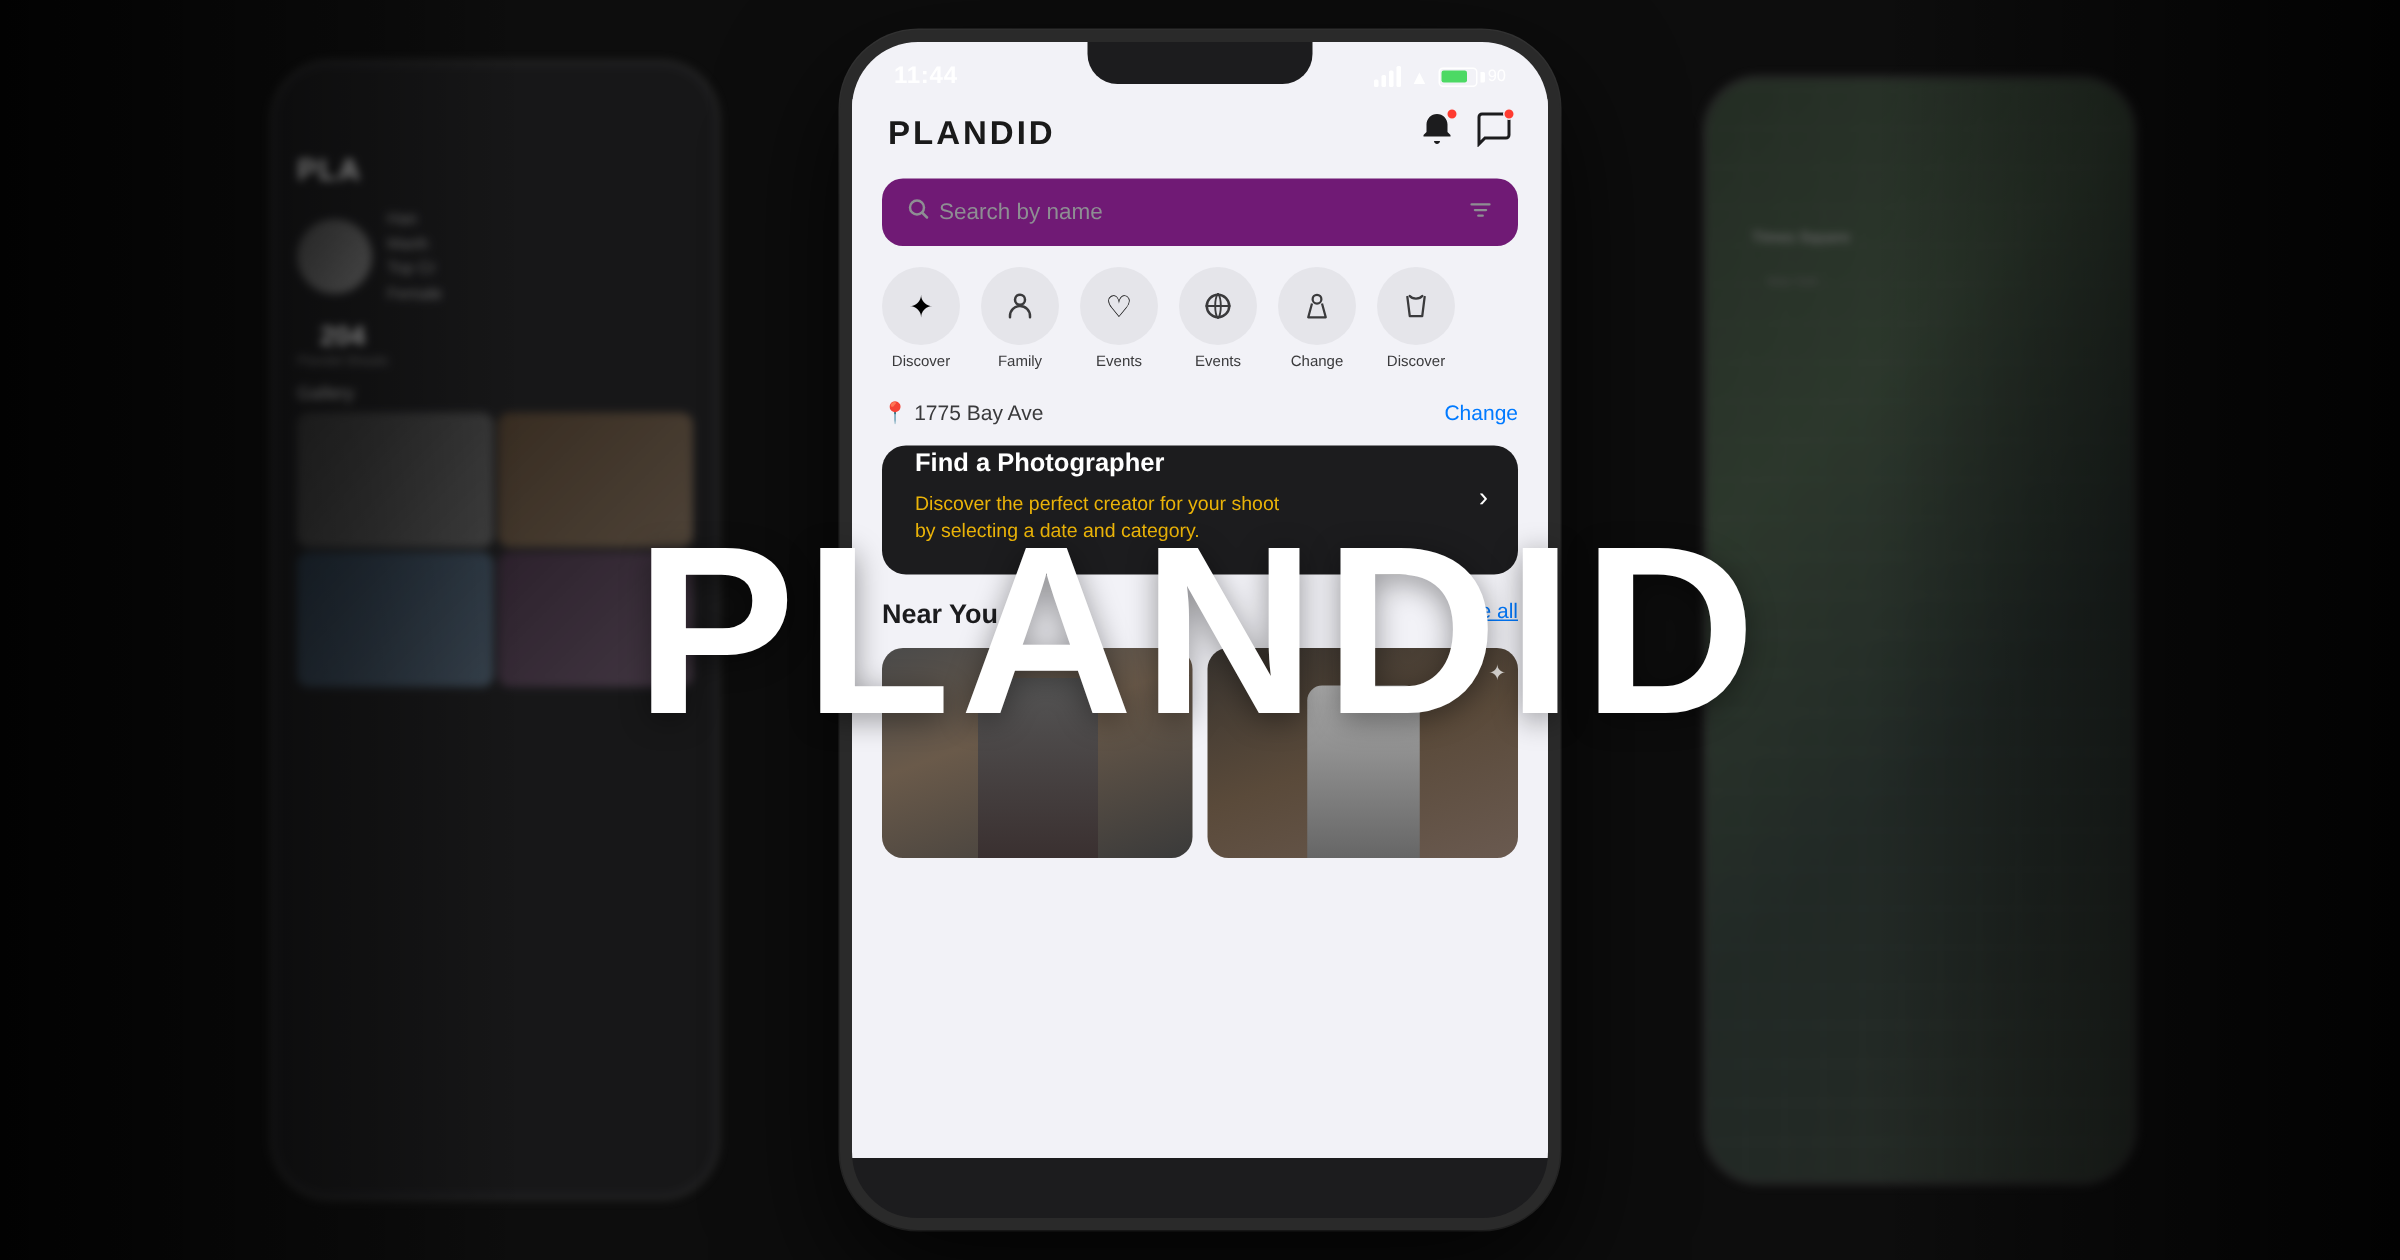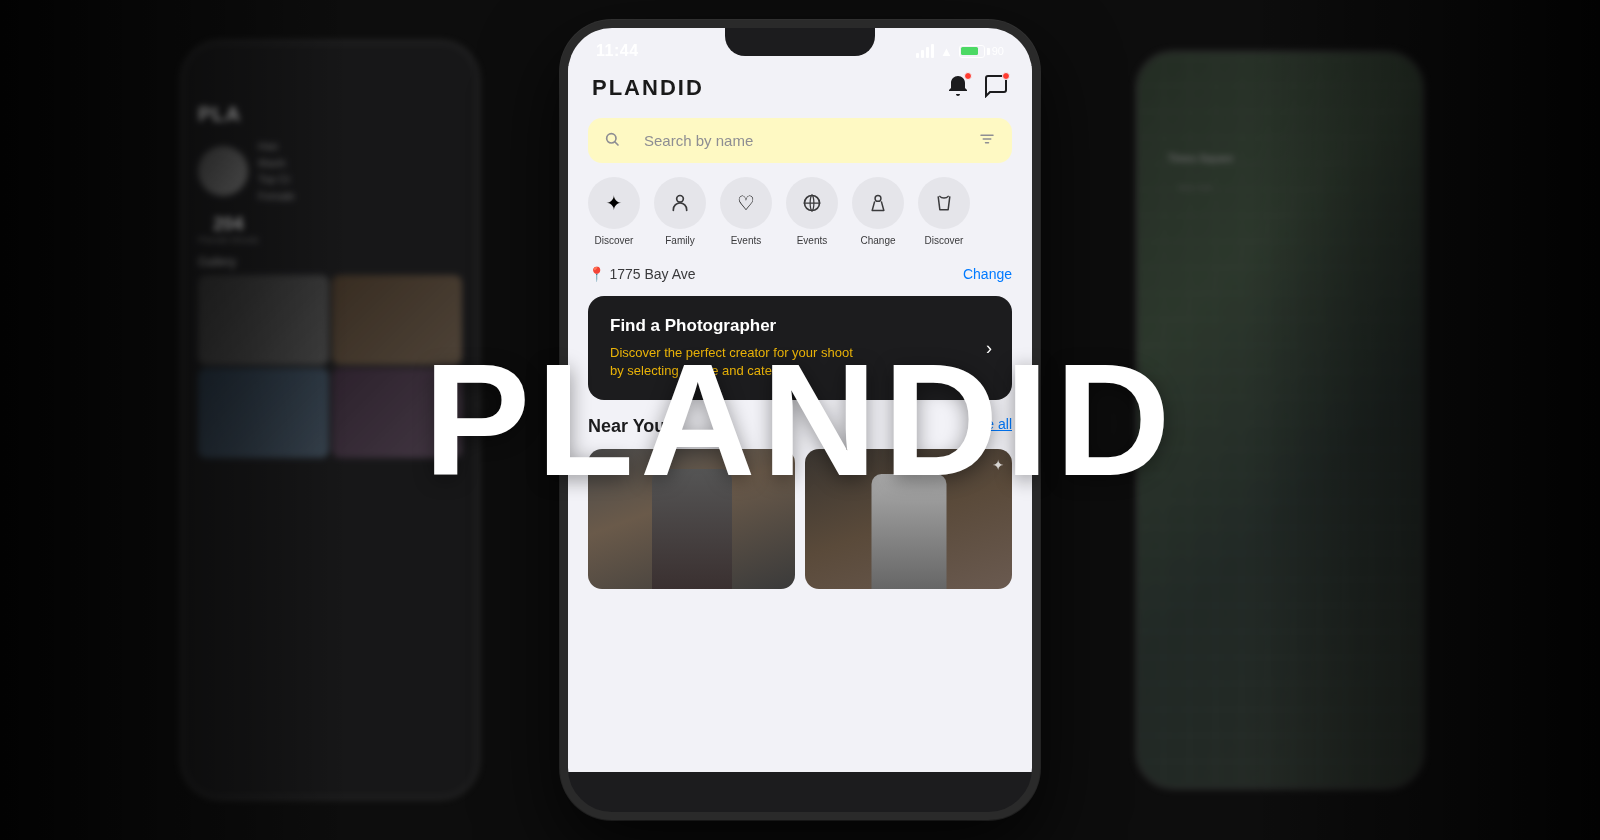--- a/index.html
+++ b/index.html
@@ -308,26 +308,26 @@
     .app-content {
       background: #f2f2f7;
       flex: 1;
       overflow: hidden;
       height: calc(100% - 78px);
     }
 
     
     .search-bar {
       margin: 4px 20px 14px;
-      background: #fef9c3;
+      background: #701a75;
       border-radius: 14px;
       padding: 12px 16px;
       display: flex;
       align-items: center;
-      gap: 24px;
+      gap: 6px;
     }
 
     .search-icon-svg {
       color: #8e8e93;
       font-size: 16px;
       flex-shrink: 0;
     }
 
     .search-placeholder {
       flex: 1;
@@ -398,21 +398,21 @@
       font-size: 14px;
       color: #007aff;
       font-weight: 500;
     }
 
     
     .find-photo-card {
       margin: 4px 20px 16px;
       background: #1c1c1e;
       border-radius: 16px;
-      padding: 20px 20px 20px 22px;
+      padding: 2px 20px 20px 22px;
       display: flex;
       align-items: center;
       justify-content: space-between;
     }
 
     .find-photo-text {}
 
     .find-photo-title {
       font-size: 17px;
       font-weight: 600;

